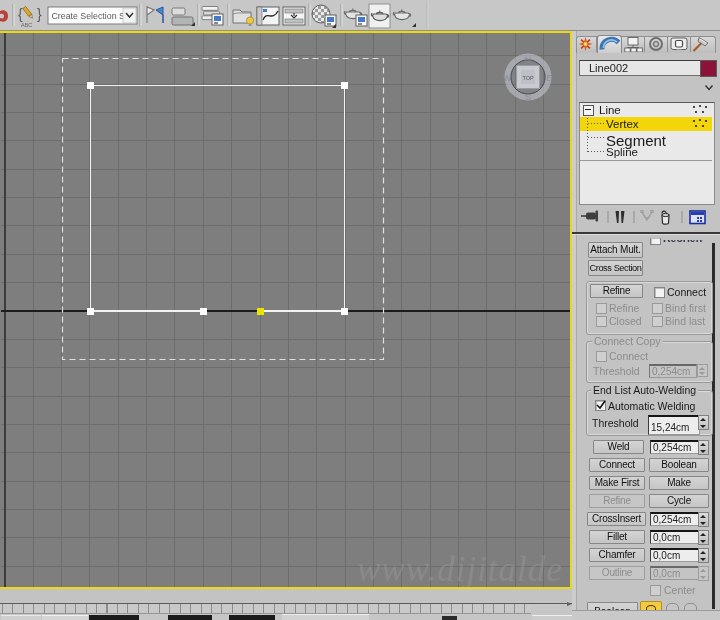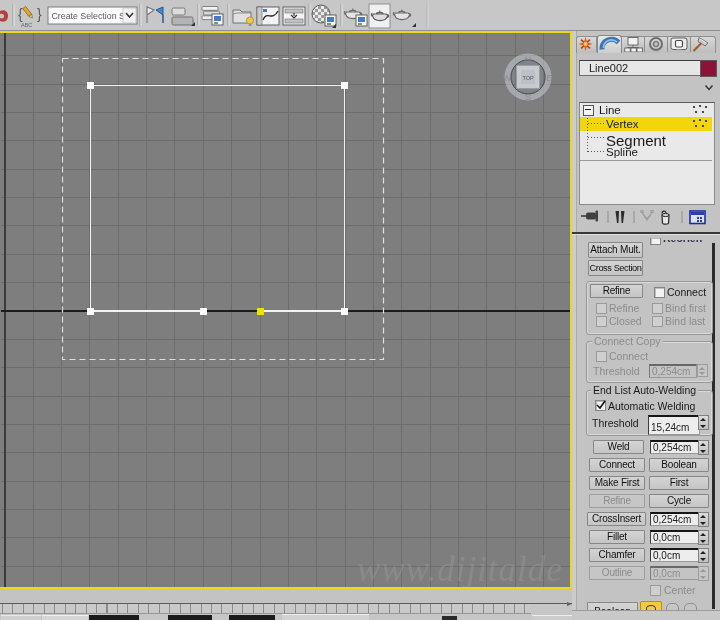--- a/index.html
+++ b/index.html
@@ -342,21 +342,21 @@
 
 <div class="btn" style="left:593px;top:440px;width:49px;height:12px;line-height:12px">Weld</div>
 <div class="fld" style="left:650px;top:440px;width:45px;height:11px">0,254cm</div>
 <div class="spin" style="left:698px;top:440px;height:13px">
       <i class="u"></i>
       <i class="d"></i>
     </div>
 <div class="btn" style="left:589px;top:458px;width:54px;height:12px;line-height:12px">Connect</div>
 <div class="btn" style="left:649px;top:458px;width:58px;height:12px;line-height:12px">Boolean</div>
 <div class="btn" style="left:589px;top:476px;width:54px;height:12px;line-height:12px">Make First</div>
-<div class="btn" style="left:649px;top:476px;width:58px;height:12px;line-height:12px">First</div>
+<div class="btn" style="left:649px;top:476px;width:58px;height:12px;line-height:12px">Make</div>
 <div class="btn dis" style="left:589px;top:494px;width:54px;height:12px;line-height:12px">Refine</div>
 <div class="btn" style="left:649px;top:494px;width:58px;height:12px;line-height:12px">Cycle</div>
 <div class="btn" style="left:587px;top:512px;width:57px;height:12px;line-height:12px">CrossInsert</div>
 <div class="fld" style="left:650px;top:512px;width:45px;height:11px">0,254cm</div>
 <div class="spin" style="left:698px;top:512px;height:13px">
       <i class="u"></i>
       <i class="d"></i>
     </div>
 <div class="btn" style="left:589px;top:530px;width:54px;height:12px;line-height:12px">Fillet</div>
 <div class="fld" style="left:650px;top:530px;width:45px;height:11px">0,0cm</div>

